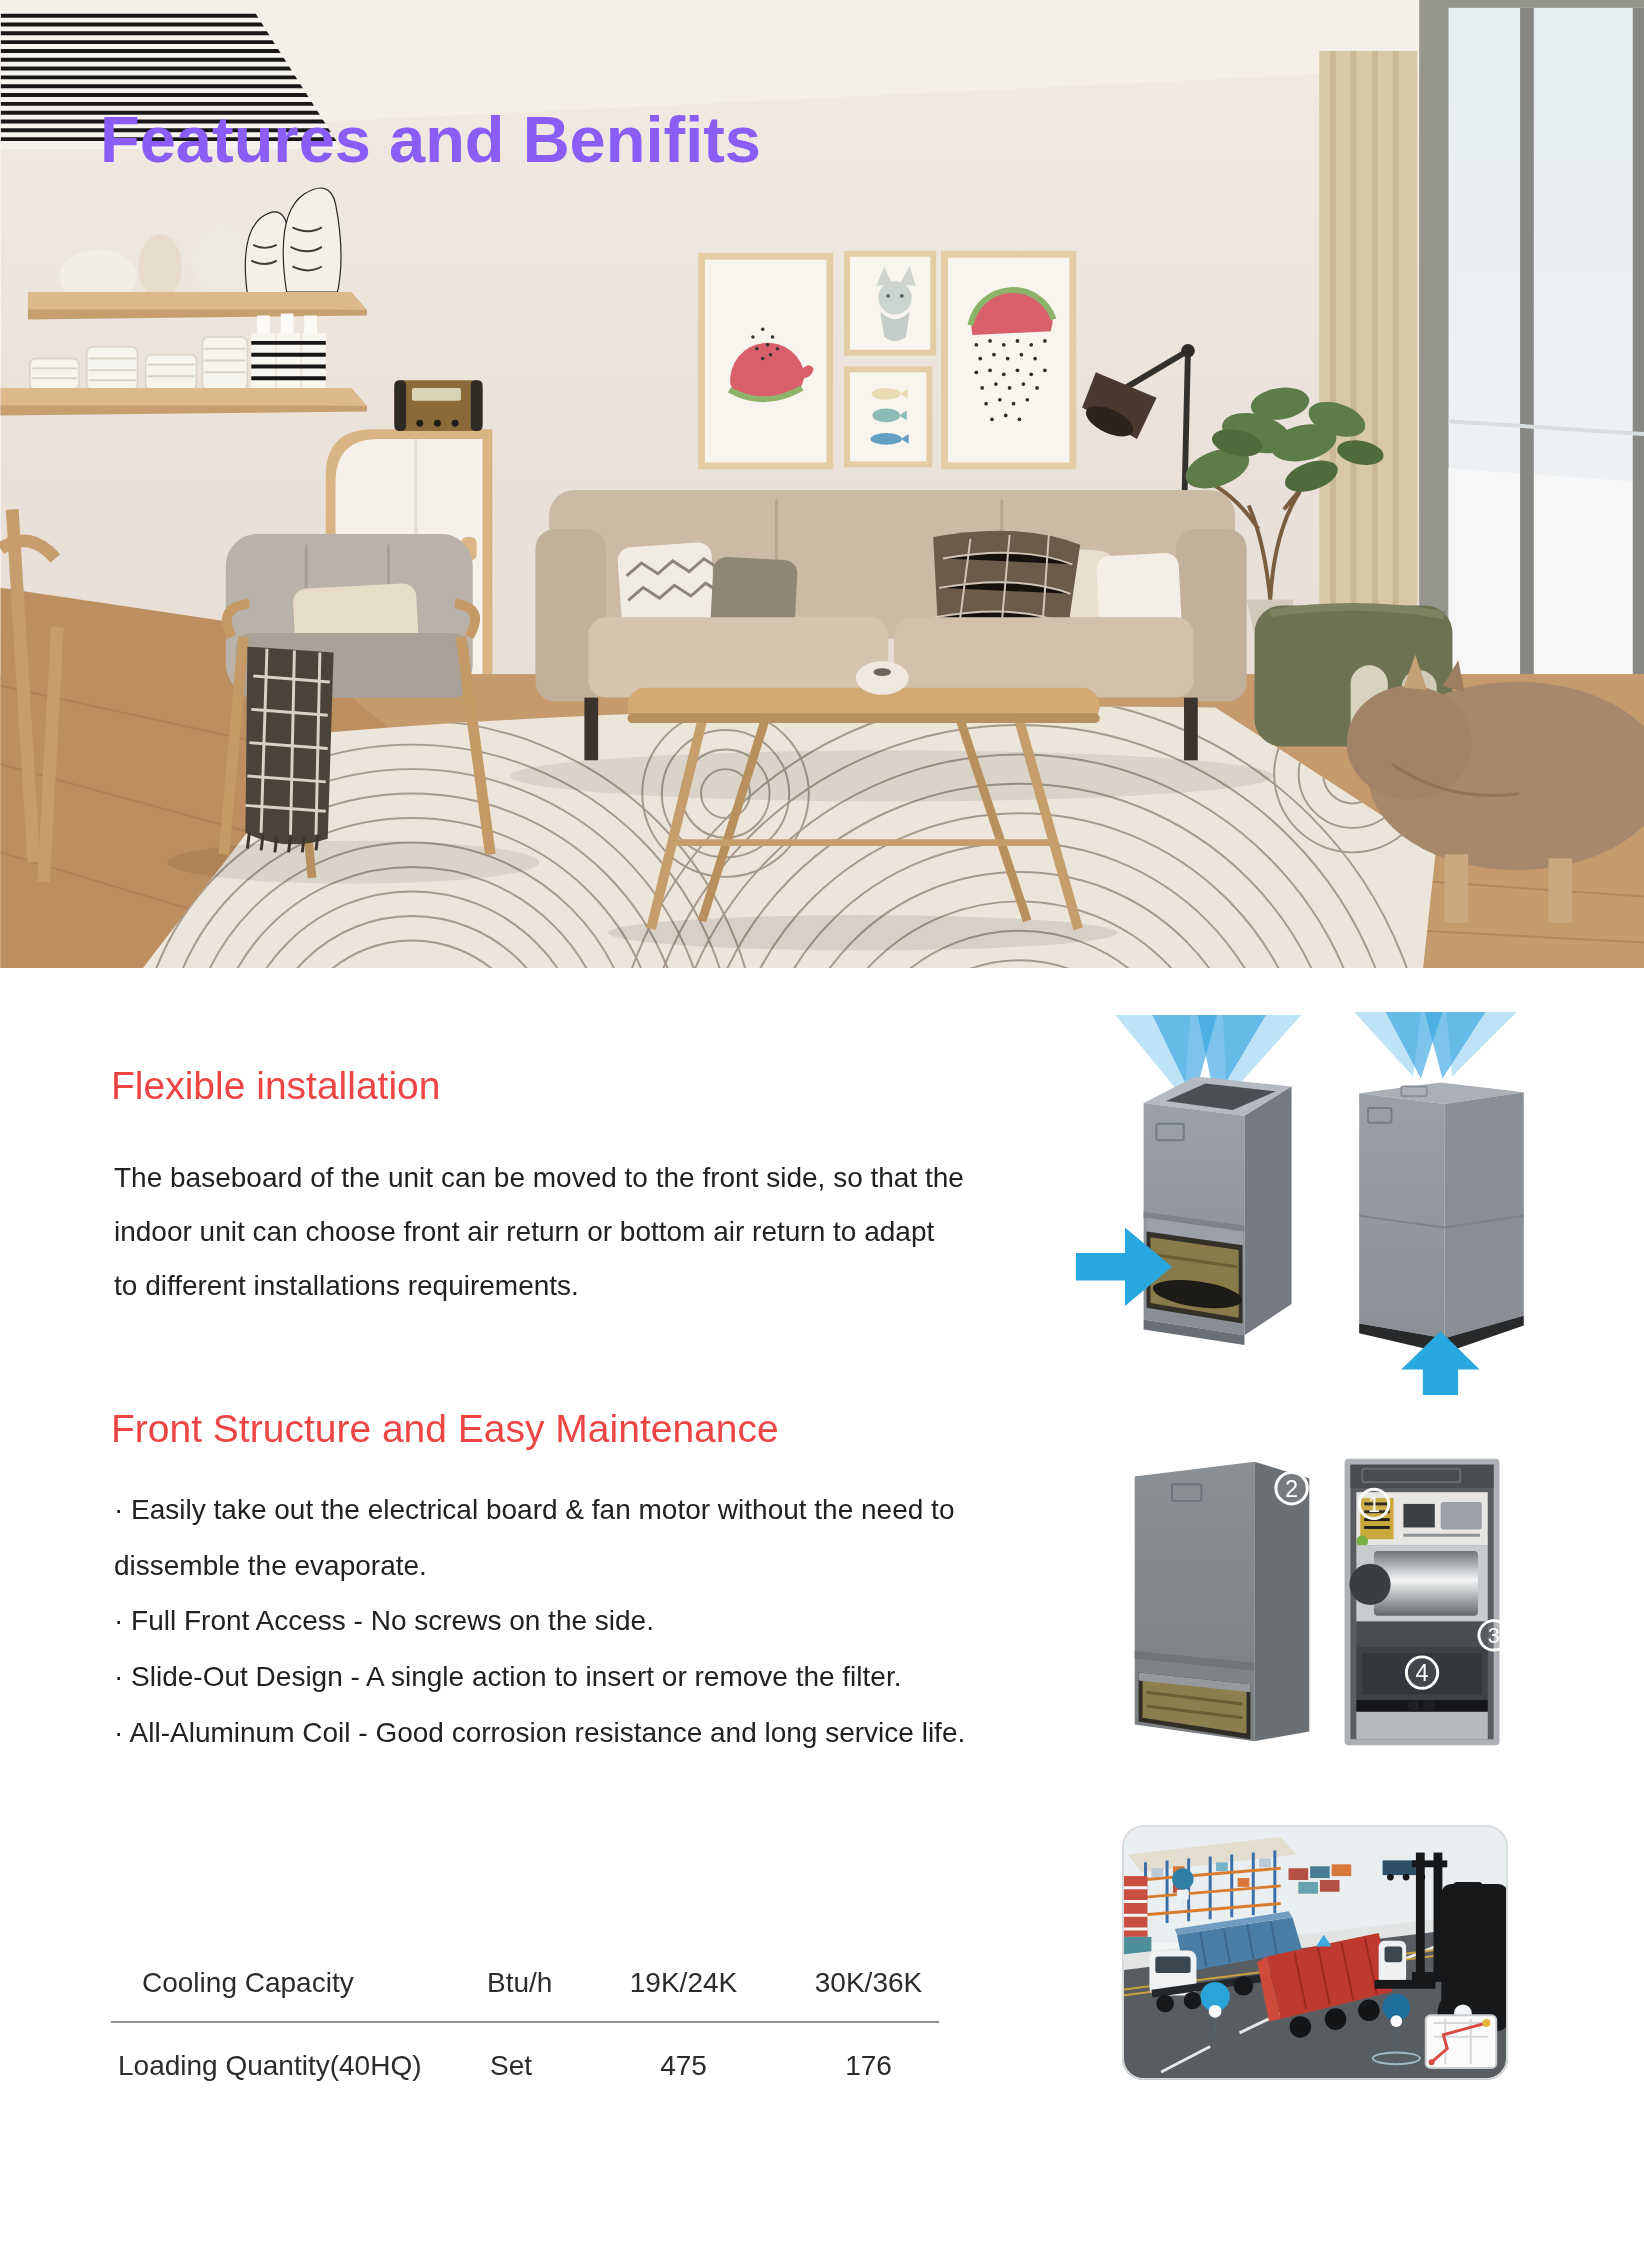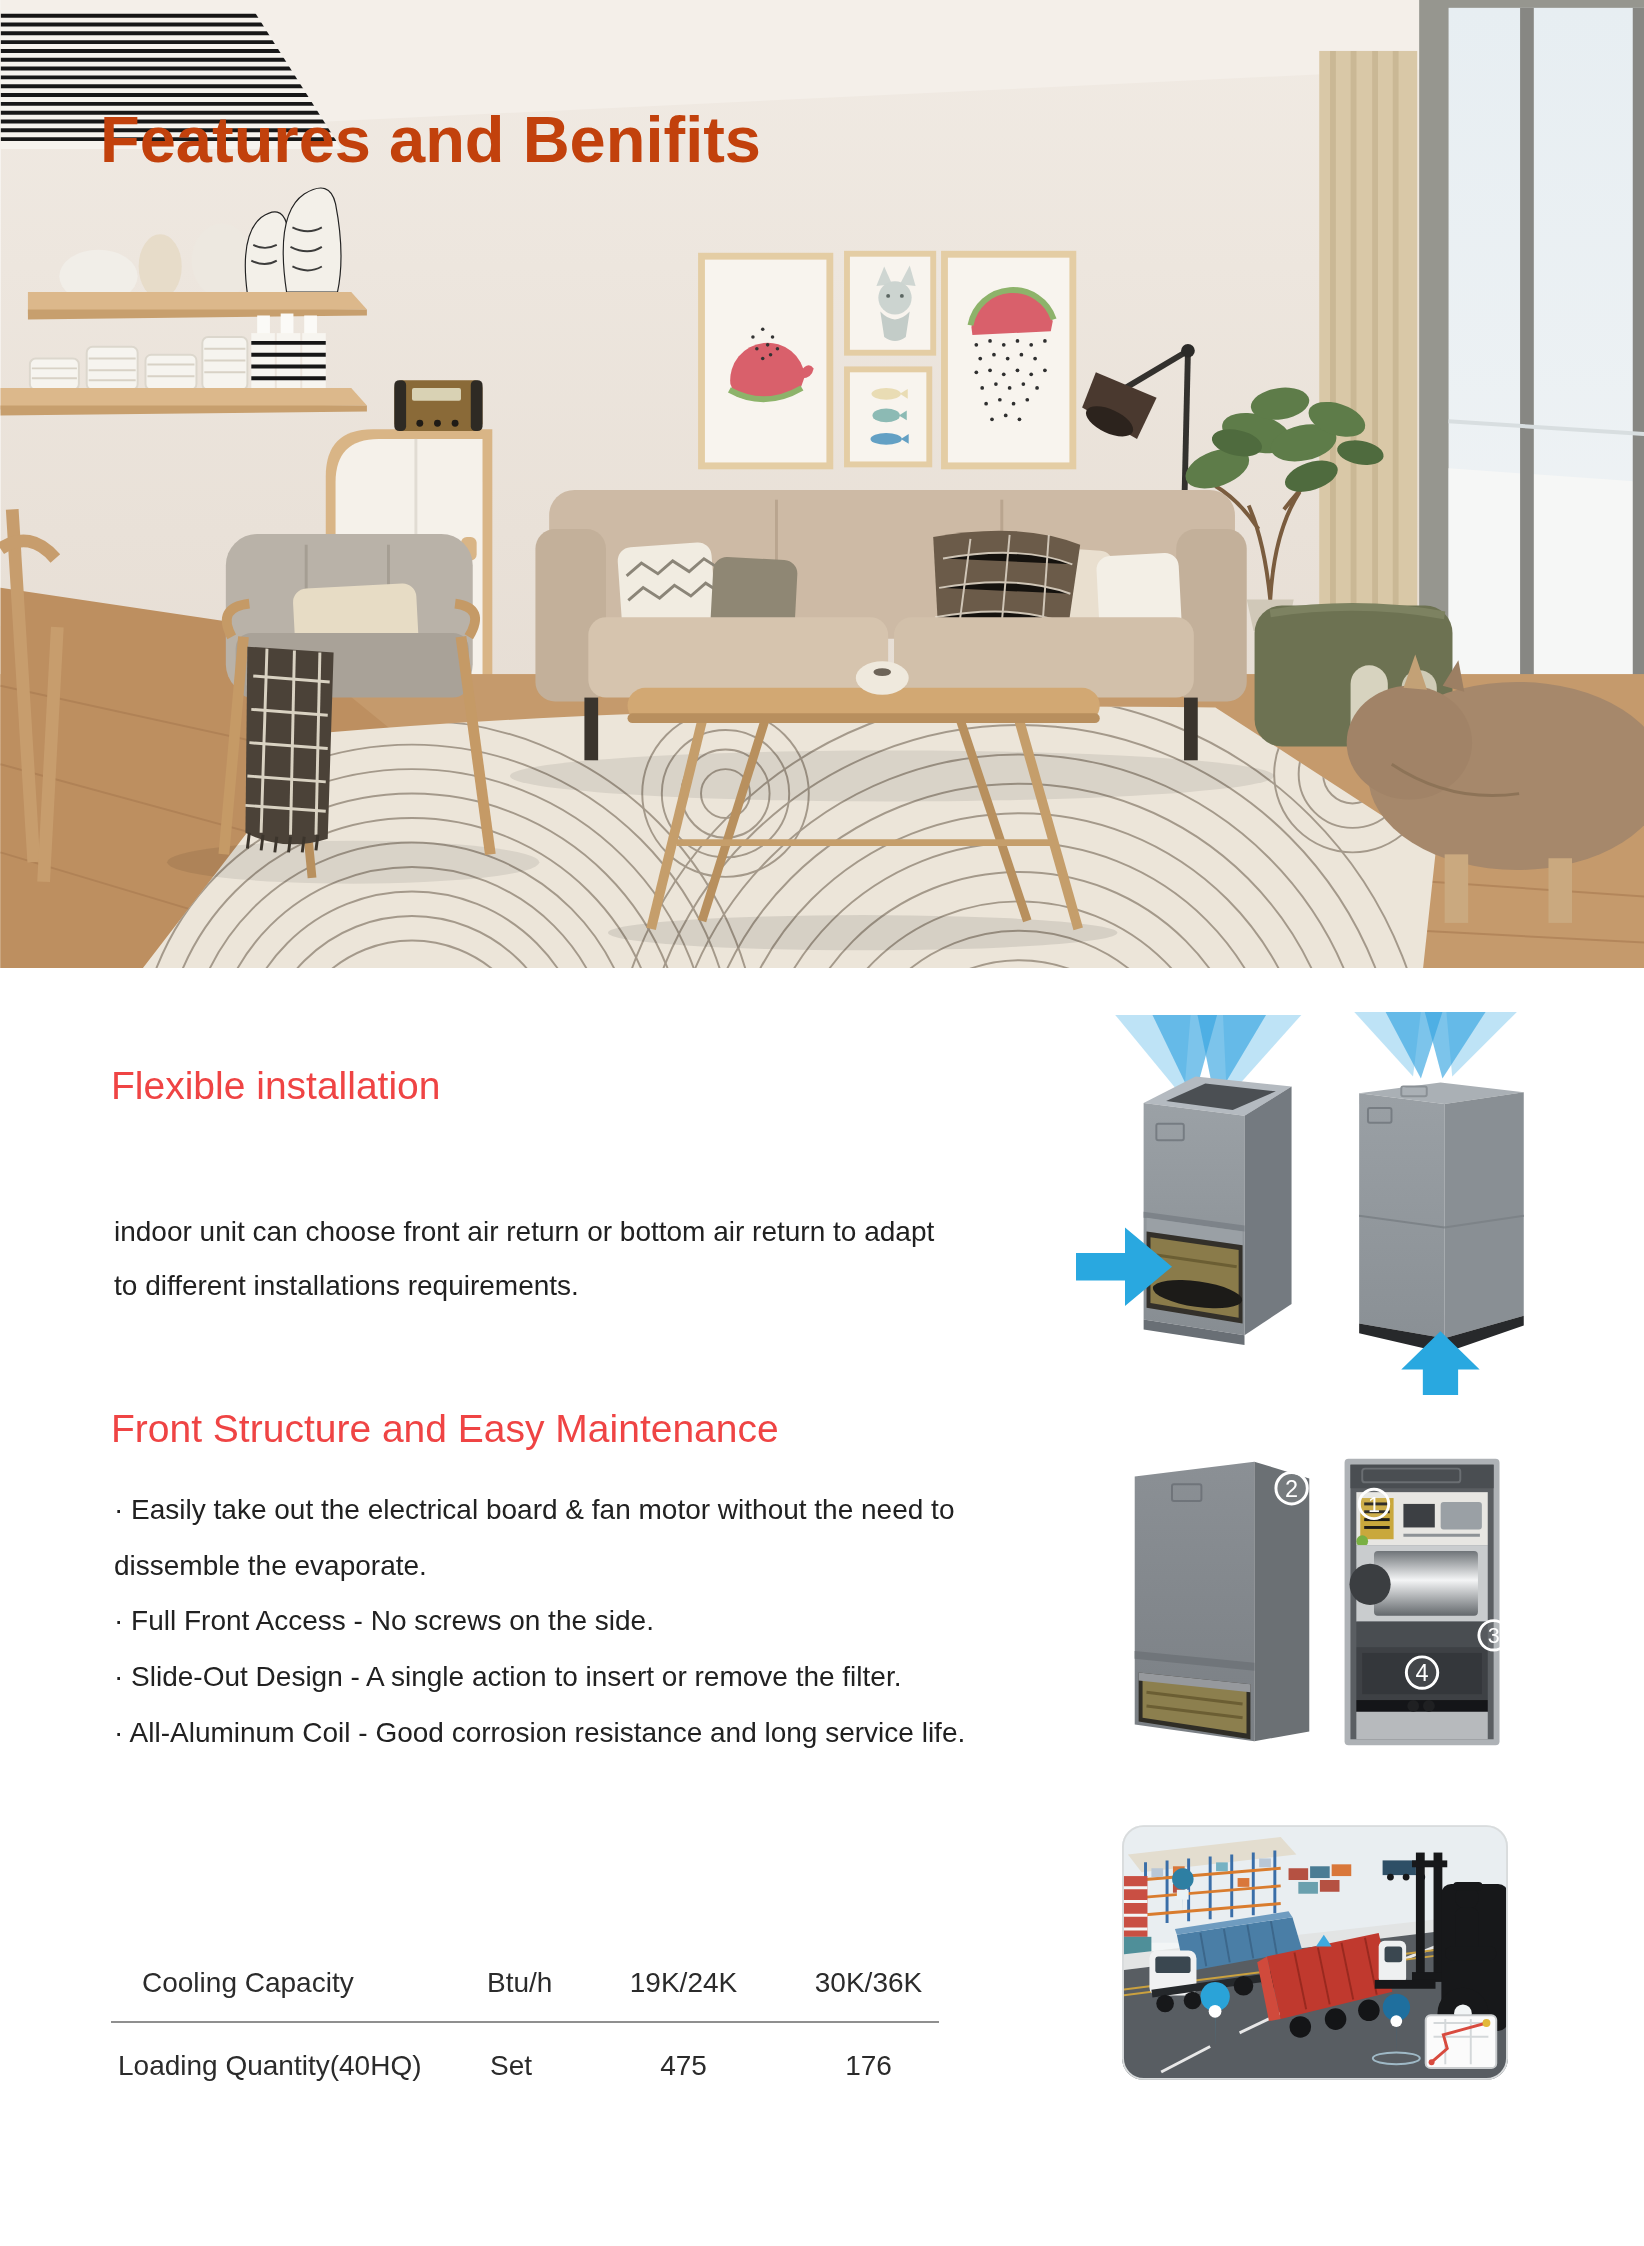--- a/index.html
+++ b/index.html
@@ -1,20 +1,20 @@
 <!DOCTYPE html>
 <html><head>
 <meta charset="utf-8">
 <style>
   html,body{margin:0;padding:0;background:#ffffff;}
   .page{position:relative;width:1645px;height:2247px;background:#ffffff;overflow:hidden;
         font-family:"Liberation Sans",sans-serif;}
   .abs{position:absolute;}
   .hero{left:0;top:0;width:1645px;height:968px;overflow:hidden;}
-  .hero-title{left:100px;top:102px;font-size:65px;font-weight:600;color:#c2410c;letter-spacing:0px;white-space:nowrap;}
+  .hero-title{left:100px;top:102px;font-size:65px;font-weight:600;color:#8b5cf6;letter-spacing:0px;white-space:nowrap;}
   .h2{font-size:39px;font-weight:400;color:#ef4444;white-space:nowrap;}
   .body-line{font-size:28px;color:#212121;white-space:nowrap;}
   .tbl-cell{font-size:28px;color:#2b2b2b;white-space:nowrap;}
   .tbl-cell.center{text-align:center;}
   .divider{height:2px;background:#8f8f8f;}
   svg{display:block;}
 </style>
 </head>
 <body>
 
@@ -399,20 +399,21 @@
         <polygon points="1472,700 1488,674 1494,706" fill="#9c7f63"></polygon>
         <path d="M1420,780 q60,40 130,30" stroke="#8d7357" stroke-width="3" fill="none"></path>
         <rect x="1474" y="872" width="24" height="70" fill="#caa97f"></rect>
         <rect x="1580" y="876" width="24" height="66" fill="#caa97f"></rect>
       </g>
     </svg>
     <div class="abs hero-title">Features and Benifits</div>
   </div>
 
   <div class="abs h2" style="left:111px;top:1064px;">Flexible installation</div>
+  <div class="abs body-line" style="left:114px;top:1162px;">The baseboard of the unit can be moved to the front side, so that the</div>
   <div class="abs body-line" style="left:114px;top:1216px;">indoor unit can choose front air return or bottom air return to adapt</div>
   <div class="abs body-line" style="left:114px;top:1270px;">to different installations requirements.</div>
 
   <div class="abs" style="left:1068px;top:1010px;">
     <svg width="549" height="387" viewBox="0 0 560 395">
       <defs>
         <linearGradient id="grayV" x1="0" y1="0" x2="0" y2="1">
           <stop offset="0" stop-color="#9ba1a6"></stop>
             <stop offset="1" stop-color="#878d92"></stop>
         </linearGradient>

